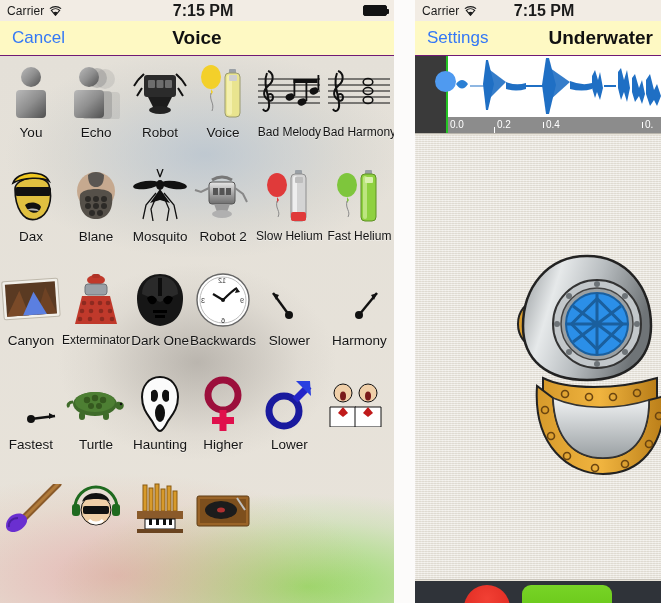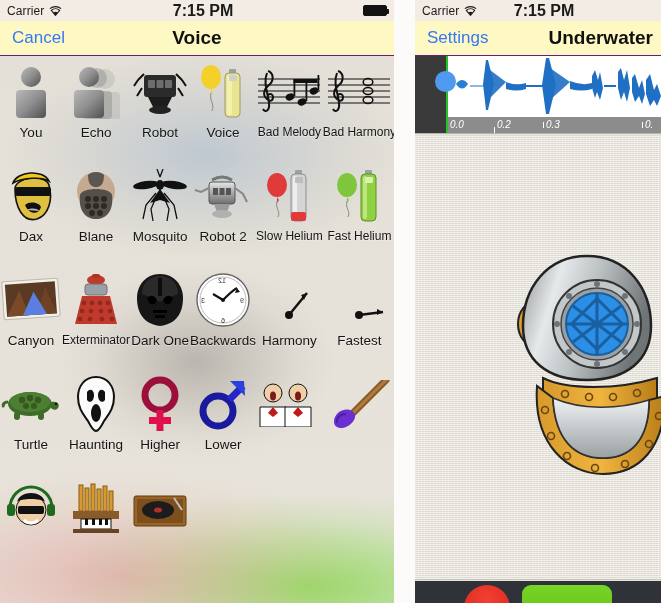--- a/index.html
+++ b/index.html
@@ -117,21 +117,21 @@
   .wave-dark { position: absolute; left: 0; top: 0; width: 31px; height: 78px; background: #3a3a3a; }
   .playhead { position: absolute; left: 31px; top: 0; width: 2px; height: 78px; background: #23c423; z-index: 4; }
   .handle {
     position: absolute; left: 20px; top: 15px; width: 21px; height: 21px;
     border-radius: 50%; background: #4f9af0; z-index: 5; cursor: pointer;
   }
   .wave-canvas { position: absolute; left: 31px; top: 0; right: 0; height: 60px; }
   .ruler {
     position: absolute; left: 31px; right: 0; bottom: 0; height: 16px;
     background: #8c8c8c; color: #fff; font-size: 10px;
-    display: flex; align-items: center; font-style: italic;
+    display: flex; align-items: center;
   }
   .tick { position: absolute; top: 0; height: 16px; display: flex; align-items: center; gap: 2px; }
   .tick i { display: inline-block; width: 1px; height: 6px; background: #fff; font-style: normal; }
   .tick span { font-size: 10px; line-height: 16px; }
 
   .linen {
     position: absolute; top: 135px; left: 0; width: 246px; bottom: 23px;
     background:
       repeating-linear-gradient(0deg, rgba(255,255,255,.45) 0px, rgba(255,255,255,.45) 1px, rgba(200,195,185,.22) 1px, rgba(200,195,185,.22) 2px),
       repeating-linear-gradient(90deg, rgba(255,255,255,.20) 0px, rgba(255,255,255,.20) 1px, rgba(205,200,190,.12) 1px, rgba(205,200,190,.12) 3px),
@@ -492,20 +492,31 @@
               <path d="M28 28 L18 22" stroke="#111" stroke-width="2.2" fill="none"></path>
               <path d="M28 28 C34 22 38 18 42 16" stroke="#111" stroke-width="2" fill="none"></path>
               <path d="M42 16 l-2 5 l5 -1z" fill="#111"></path>
               <circle cx="28" cy="28" r="2" fill="#111"></circle>
             </svg>
           </div>
           <div class="lbl">Backwards</div>
         </div>
 
 
+        <div class="cell">
+          <div class="art">
+            <svg width="56" height="38" viewBox="0 0 56 38">
+              <path d="M2 34 A26 26 0 0 1 54 34 L44 34 A16 16 0 0 0 12 34z" fill="url(#g1)"></path>
+              <circle cx="28" cy="34" r="4" fill="#111"></circle>
+              <path d="M28 34 L12 12" stroke="#111" stroke-width="2.4"></path>
+              <path d="M12 12 l6 2 l-3 5z" fill="#111"></path>
+            </svg>
+          </div>
+          <div class="lbl">Slower</div>
+        </div>
 
         <div class="cell">
           <div class="art">
             <svg width="56" height="38" viewBox="0 0 56 38">
               <path d="M2 34 A26 26 0 0 1 54 34 L44 34 A16 16 0 0 0 12 34z" fill="url(#g1)"></path>
               <circle cx="28" cy="34" r="4" fill="#111"></circle>
               <path d="M28 34 L46 12" stroke="#111" stroke-width="2.4"></path>
               <path d="M46 12 l-6 2 l3 5z" fill="#111"></path>
             </svg>
           </div>
@@ -720,21 +731,21 @@
       <div class="ruler">
         <span class="tick" style="left:4px;">
             <span>0.0</span>
           </span>
         <span class="tick" style="left:48px;align-items:flex-end;">
             <i></i>
             <span>0.2</span>
           </span>
         <span class="tick" style="left:97px;">
             <i></i>
-            <span>0.3</span>
+            <span>0.4</span>
           </span>
         <span class="tick" style="left:146px;margin-top:36px;">
             <i></i>
             <span>0.6</span>
           </span>
         <span class="tick" style="left:196px;">
             <i></i>
             <span>0.</span>
           </span>
       </div>

